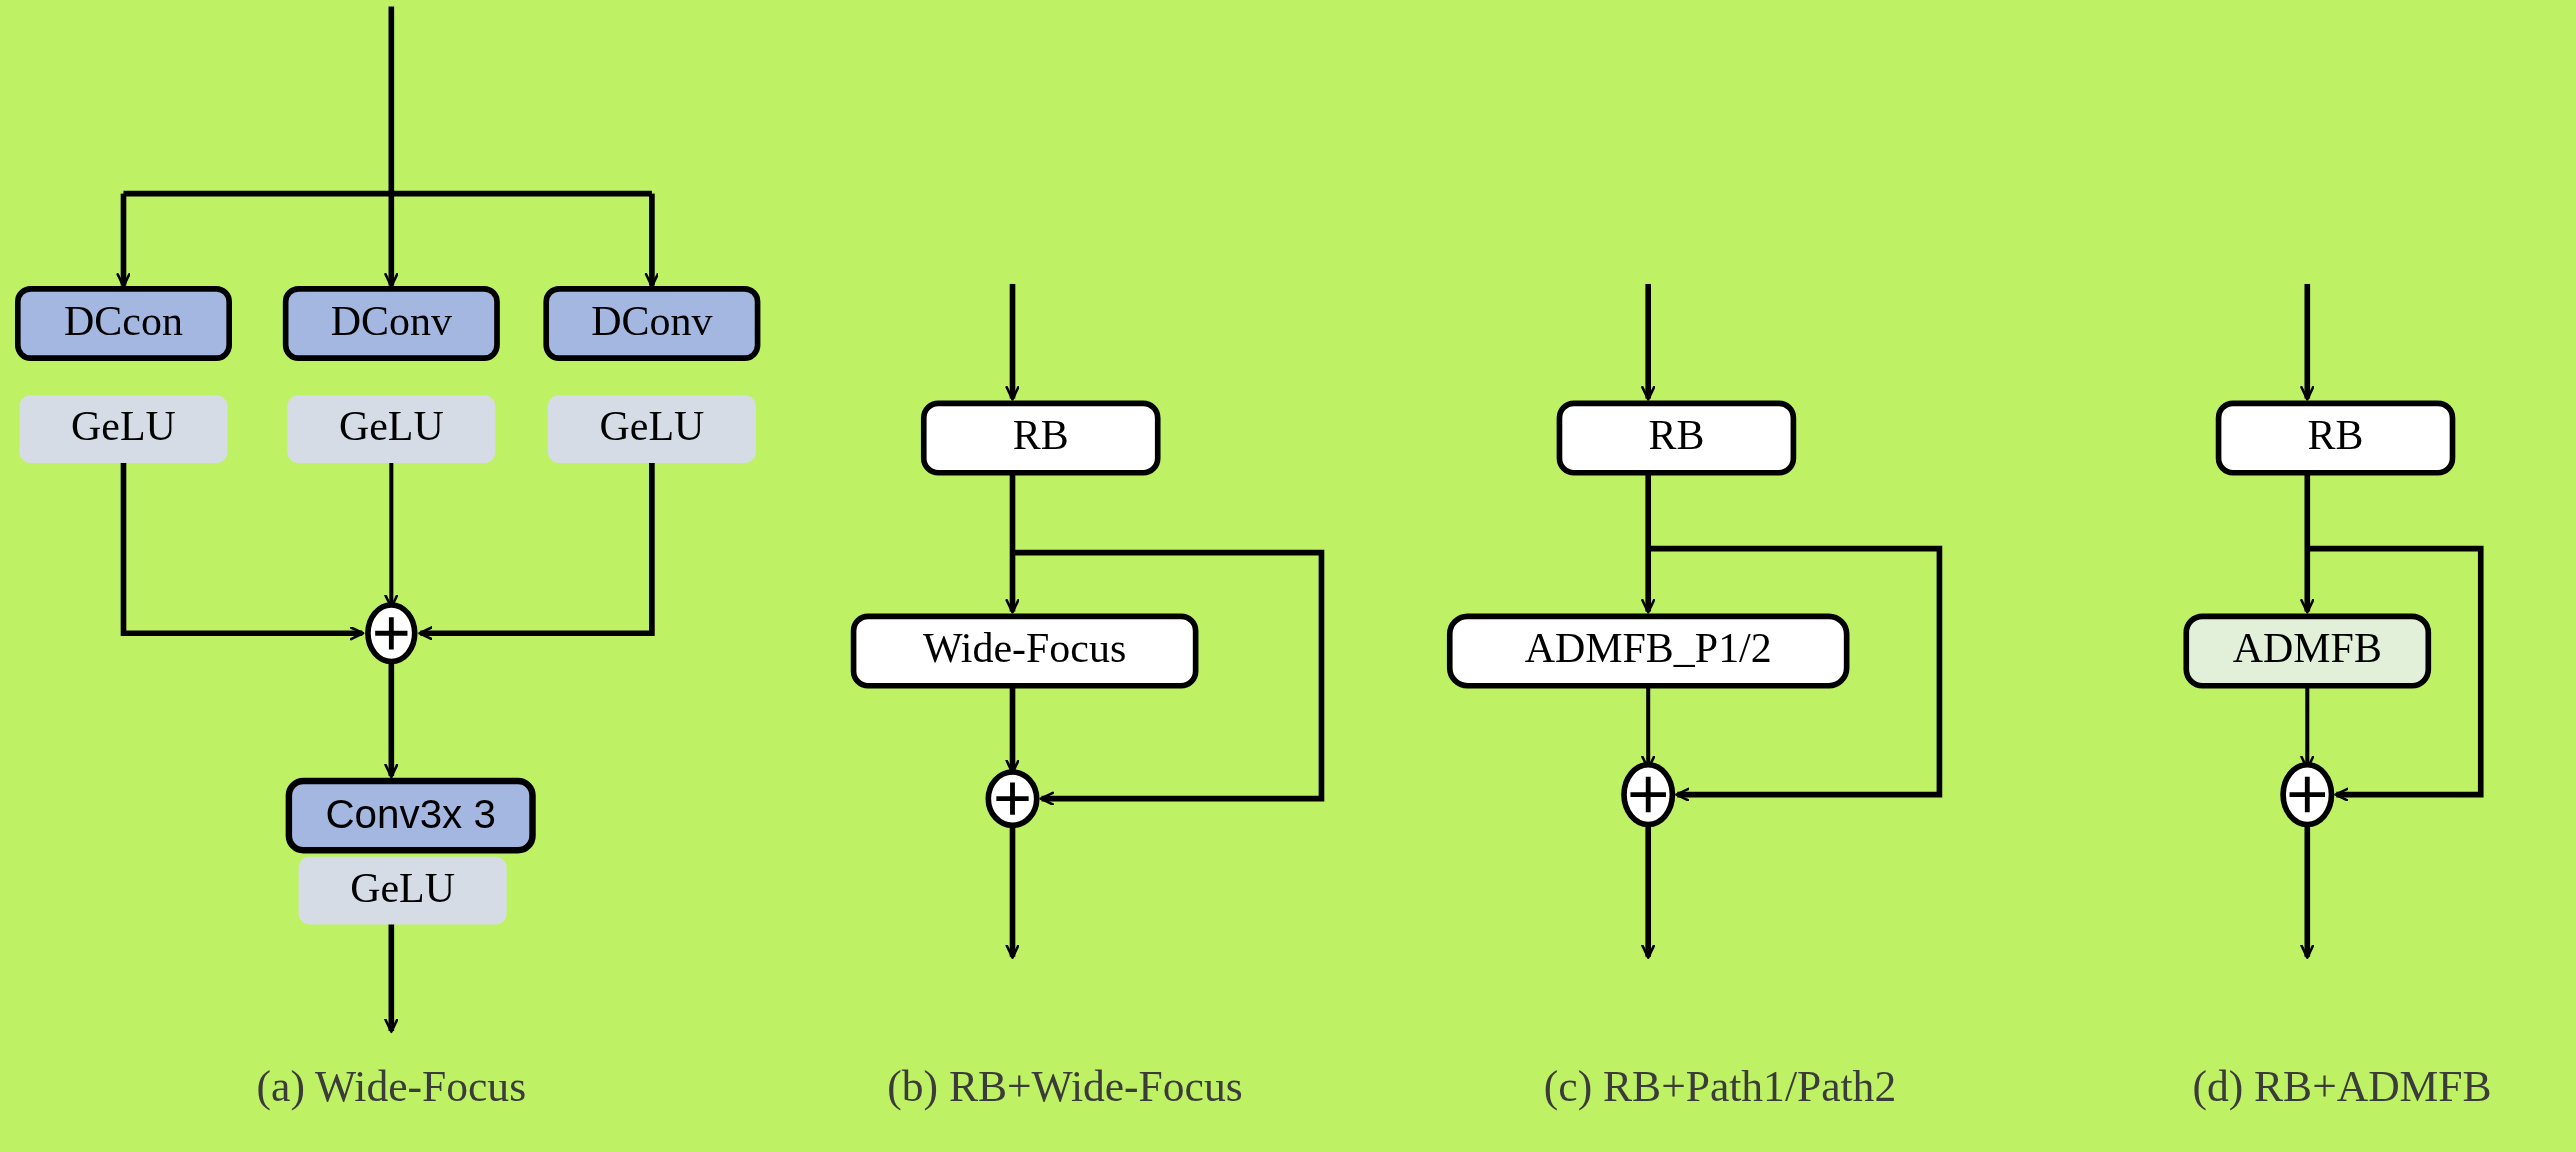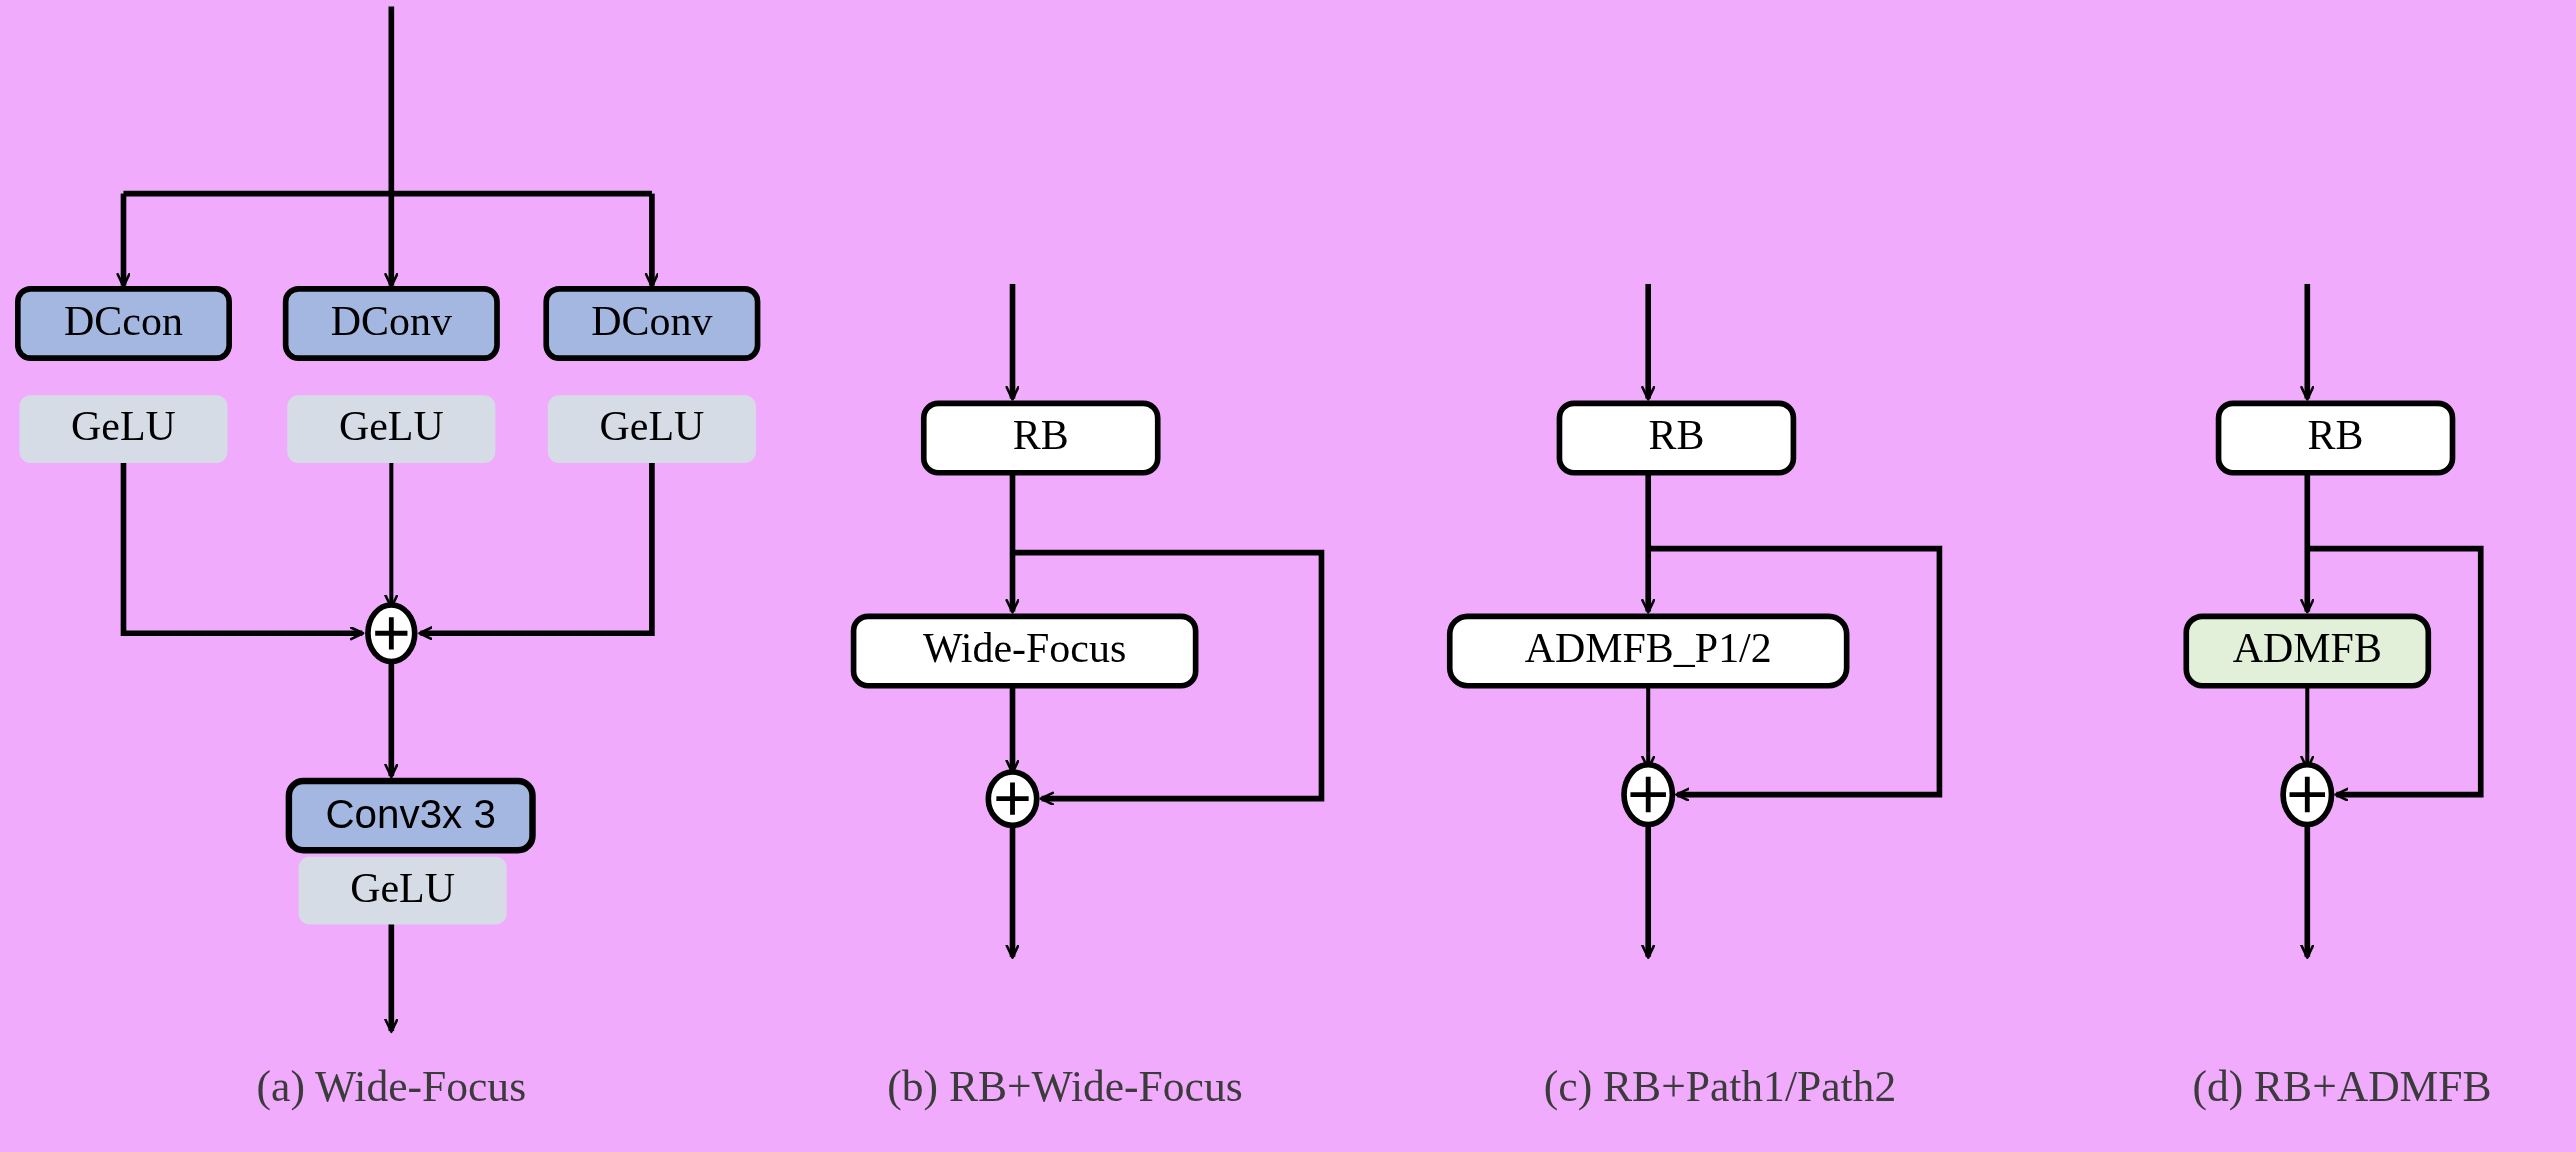--- a/index.html
+++ b/index.html
@@ -5,21 +5,21 @@
 <style>
   html, body {
     margin: 0;
     padding: 0;
     background: #ffffff;
   }
   #page {
     position: relative;
     width: 2576px;
     height: 1152px;
-    background: #f0abfc;
+    background: #bef264;
     overflow: hidden;
     font-family: "Liberation Serif", "DejaVu Serif", serif;
   }
   svg.diagram {
     position: absolute;
     left: 0;
     top: 0;
     width: 2576px;
     height: 1152px;
     display: block;

